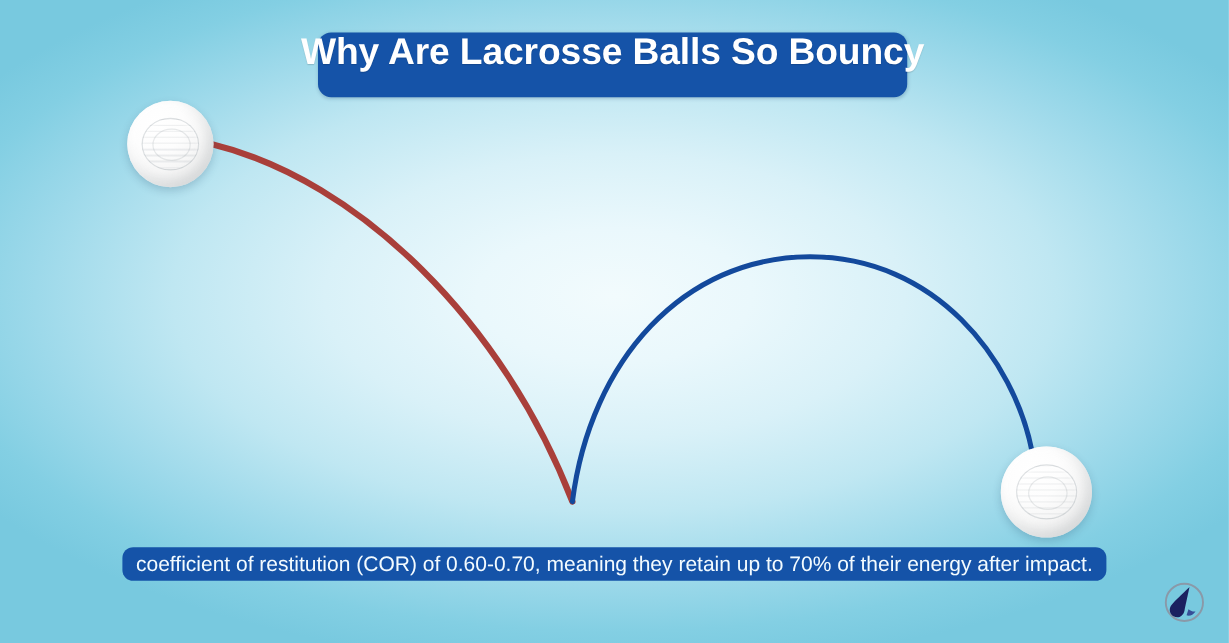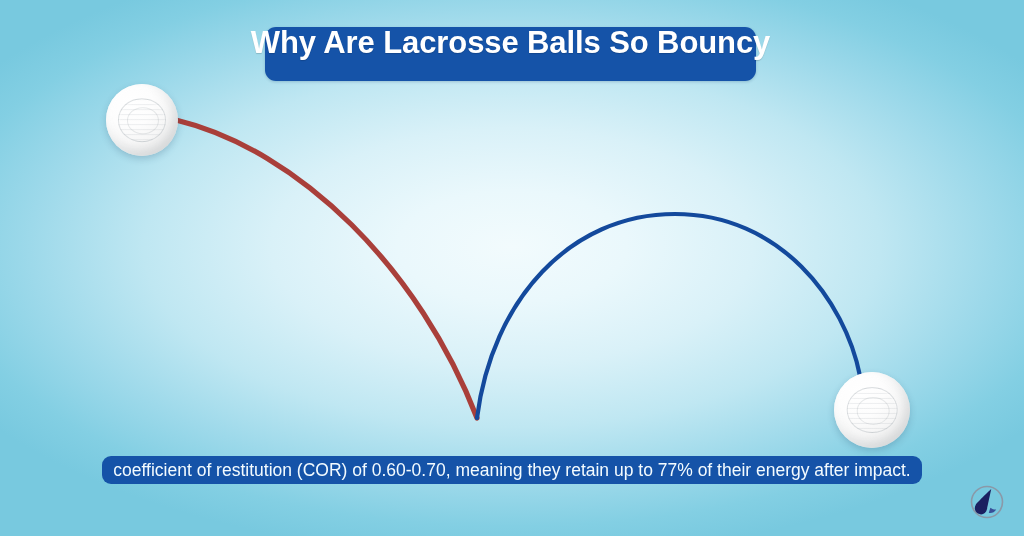--- a/index.html
+++ b/index.html
@@ -166,21 +166,21 @@
 
   <div class="ball" id="ball-end">
     <span class="ball-seal"></span>
   </div>
 
   <div class="title-banner">
     <span class="title-text">Why Are Lacrosse Balls So Bouncy</span>
   </div>
 
   <div class="caption-wrap">
-    <span class="caption-text">coefficient of restitution (COR) of 0.60-0.70, meaning they retain up to 77% of their energy after impact.</span>
+    <span class="caption-text">coefficient of restitution (COR) of 0.60-0.70, meaning they retain up to 70% of their energy after impact.</span>
   </div>
 
   <svg class="brand-logo" viewBox="0 0 40 40" xmlns="http://www.w3.org/2000/svg">
     <circle cx="20" cy="20" r="15.5" fill="none" stroke="#8a99a8" stroke-width="1.6"></circle>
     <path d="M 21.5 6.5 C 21.5 6.5 21.5 20 21.5 26.5 C 21.5 31.6 17.8 34.4 13.6 33.2 C 10.2 32.2 8.4 28.6 9.6 25.1 C 10.6 22.2 21.5 6.5 21.5 6.5 Z" fill="#1b2060" transform="rotate(12 20 20)"></path>
     <path d="M 24.5 24.8 C 26.9 26.0 29.0 26.1 30.6 25.4 C 29.4 28.6 26.6 30.6 24.0 30.2 Z" fill="#2b3a8c" opacity="0.85" transform="rotate(12 20 20)"></path>
   </svg>
 
 </div>
 

